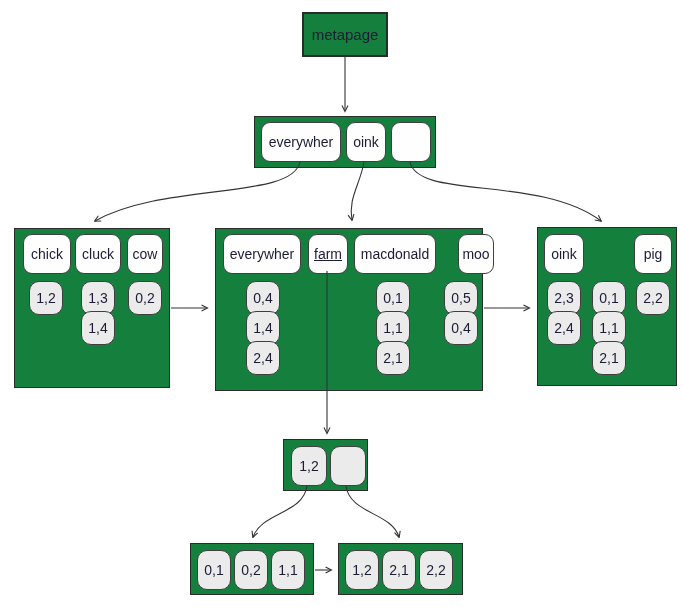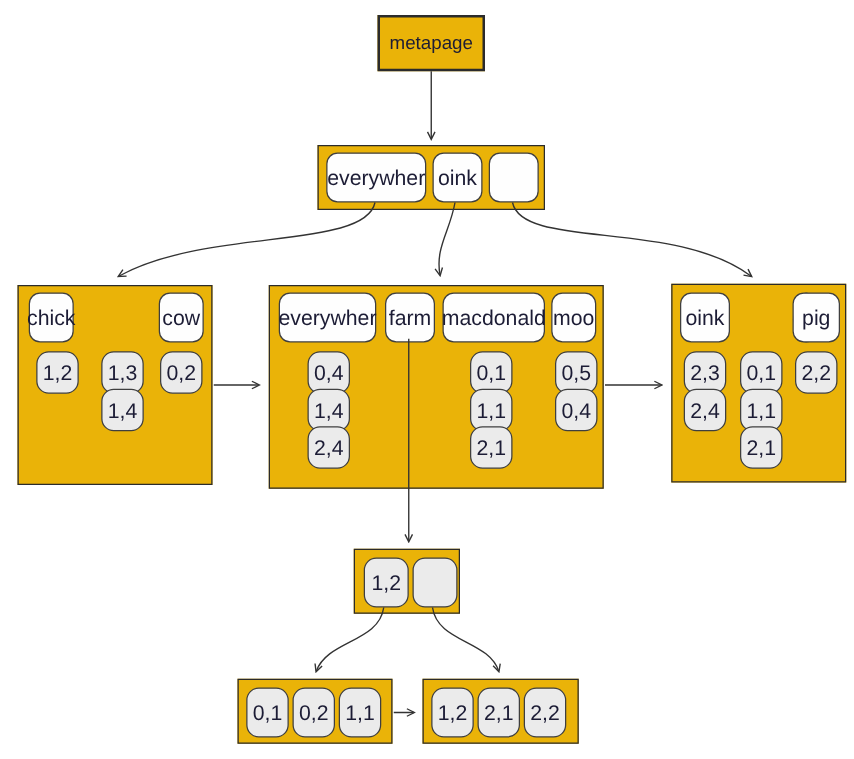--- a/index.html
+++ b/index.html
@@ -1,28 +1,28 @@
 <!DOCTYPE html>
 <html><head>
 <meta charset="utf-8">
 <style>
   html,body { margin:0; padding:0; background:#ffffff; }
   .canvas {
     position:relative; width:683px; height:607px; background:#ffffff;
     font-family:"Liberation Sans", sans-serif; color:#1c1c35; overflow:hidden;
   }
   .page {
-    position:absolute; background:#eab308; border:1px solid #2b2b2b;
+    position:absolute; background:#15803d; border:1px solid #2b2b2b;
     box-sizing:border-box;
   }
   .page.thick { border-width:2px; }
   .cell {
     position:absolute; box-sizing:border-box;
     display:flex; align-items:center; justify-content:center;
-    border:1px solid #3f3f3f; font-size:17px; line-height:1;
+    border:1px solid #3f3f3f; font-size:14px; line-height:1;
     white-space:nowrap;
   }
   .key  { background:#fefefe; border-radius:9px;  height:40px; }
   .post { background:#ebebeb; border-radius:10px; width:34px; height:34px; }
   .bigpost { background:#ebebeb; border-radius:10px; width:36px; height:40px; }
   .meta-label { font-size:15px; }
   .metapage { display:flex; align-items:center; justify-content:center; }
   svg.connectors { position:absolute; left:0; top:0; pointer-events:none; }
 </style>
 </head>
@@ -34,34 +34,35 @@
     <span class="meta-label">metapage</span>
   </div>
 
   <div class="page" style="left:254px; top:116px; width:182px; height:52px;">
     <div class="cell key" style="left:6px; top:5px; width:80px;">everywher</div>
     <div class="cell key" style="left:91px; top:5px; width:40px;">oink</div>
     <div class="cell key" style="left:136px; top:5px; width:40px;"></div>
   </div>
 
   <div class="page" style="left:14px; top:228px; width:156px; height:160px;">
-    <div class="cell key" style="left:8px; top:5px; width:36px;">chick</div>
+    <div class="cell key" style="left:8px; top:5px; width:48px;">chick</div>
+    <div class="cell key" style="left:60px; top:5px; width:46px;">cluck</div>
     <div class="cell key" style="left:112px; top:5px; width:36px;">cow</div>
 
     <div class="cell post" style="left:14px; top:52px;">1,2</div>
     <div class="cell post" style="left:66px; top:52px;text-align:right;">1,3</div>
     <div class="cell post" style="left:66px; top:82px;">1,4</div>
     <div class="cell post" style="left:113px; top:52px;">0,2</div>
   </div>
 
   <div class="page" style="left:215px; top:228px; width:268px; height:163px;">
     <div class="cell key" style="left:7px; top:5px; width:78px;">everywher</div>
-    <div class="cell key" style="left:92px; top:5px; width:40px;">farm</div>
+    <div class="cell key" style="left:92px; top:5px; width:40px;text-decoration:underline;">farm</div>
     <div class="cell key" style="left:138px; top:5px; width:82px;">macdonald</div>
-    <div class="cell key" style="left:225px; top:5px; width:36px;">moo</div>
+    <div class="cell key" style="left:242px; top:5px; width:36px;">moo</div>
 
     <div class="cell post" style="left:30px; top:52px;">0,4</div>
     <div class="cell post" style="left:30px; top:82px;">1,4</div>
     <div class="cell post" style="left:30px; top:112px;">2,4</div>
 
     <div class="cell post" style="left:160px; top:52px;">0,1</div>
     <div class="cell post" style="left:160px; top:82px;">1,1</div>
     <div class="cell post" style="left:160px; top:112px;">2,1</div>
 
     <div class="cell post" style="left:228px; top:52px;">0,5</div>

